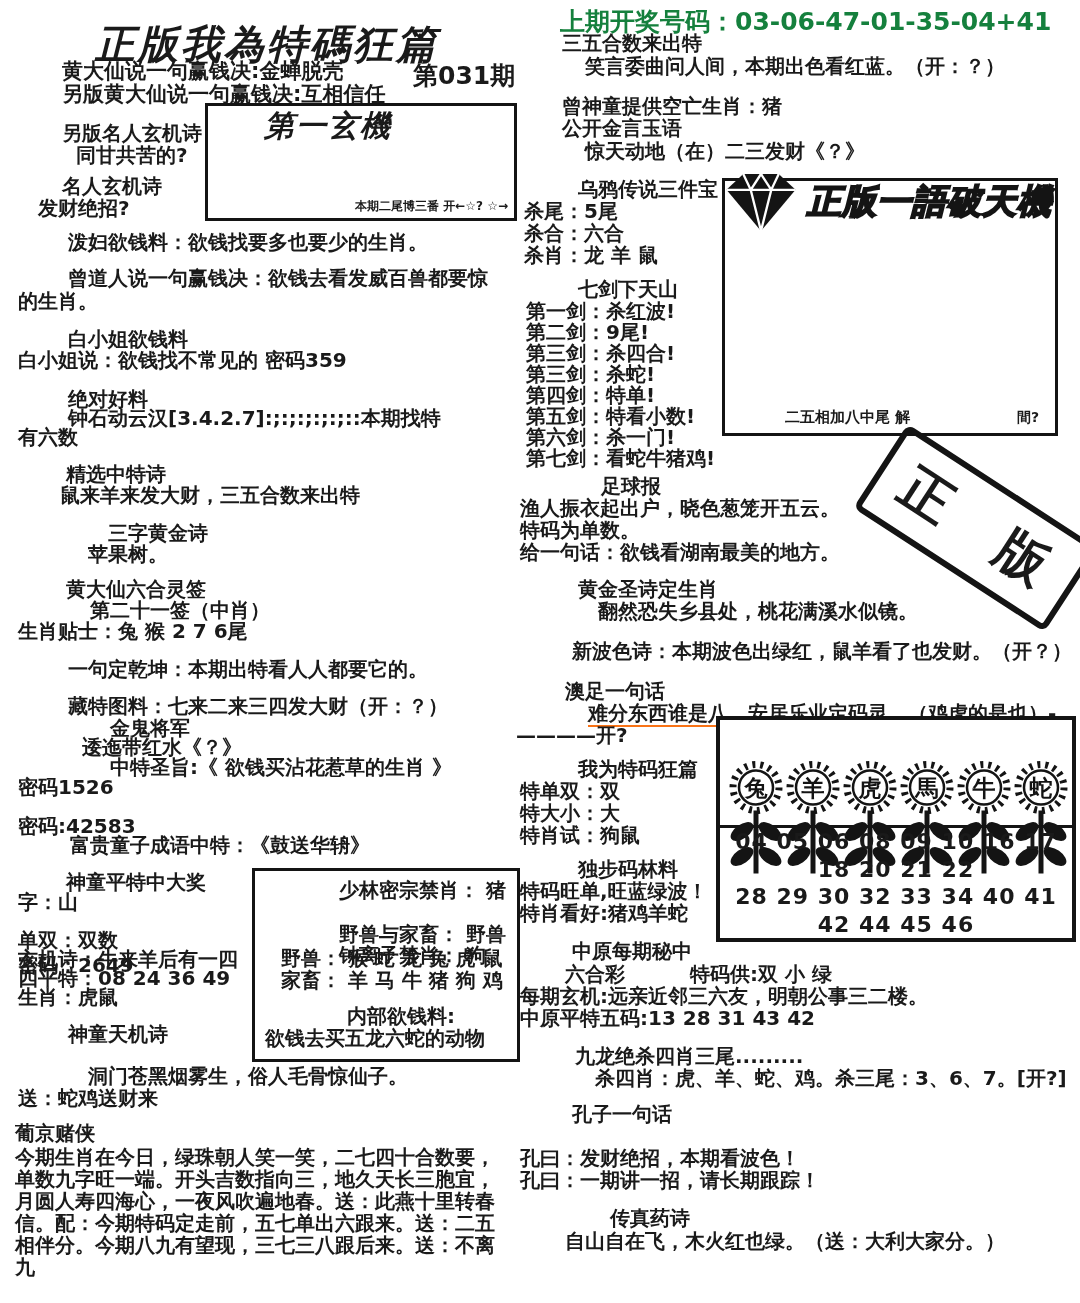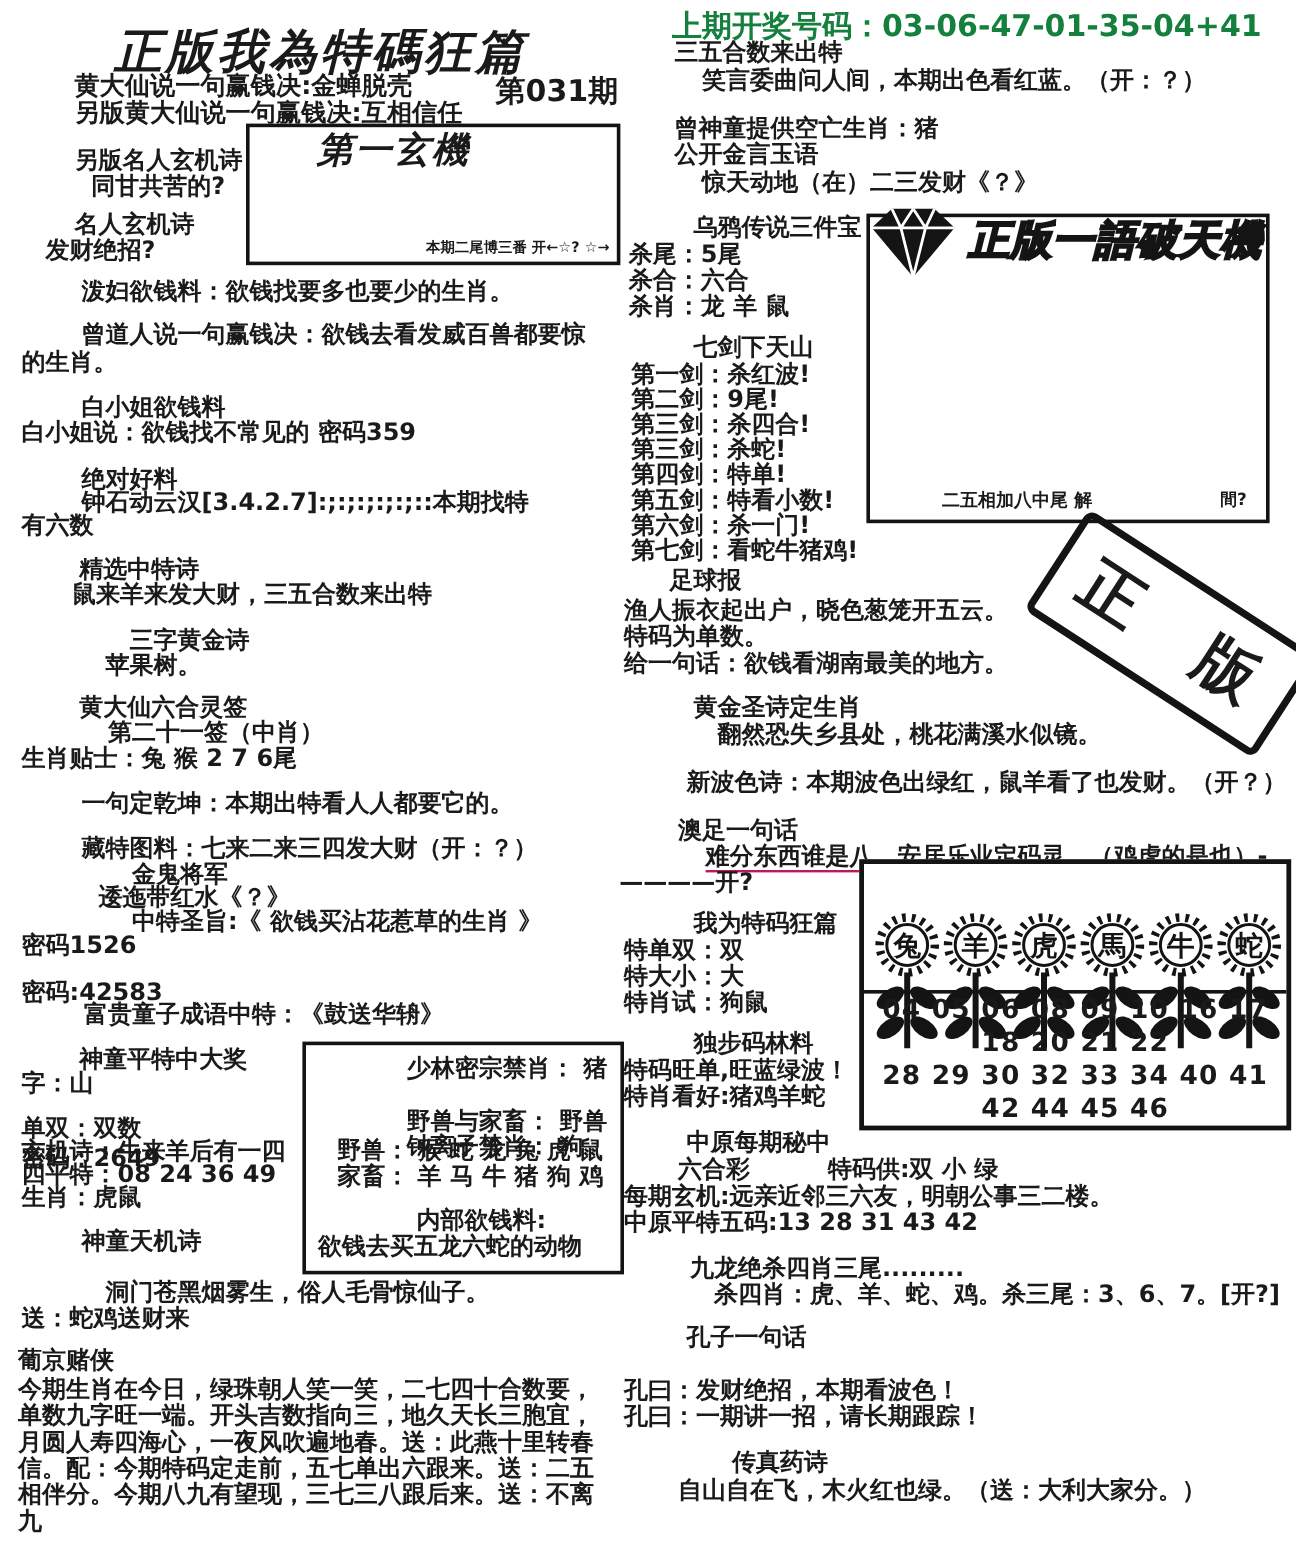--- a/index.html
+++ b/index.html
@@ -8,21 +8,21 @@
   .t{position:absolute;white-space:nowrap;font-weight:700;font-size:20px;line-height:1.1;color:#1a1a1a;}
   .red{color:#15803d;font-size:25px;font-weight:900;}
   .big-title{font-size:40px;font-weight:900;font-style:italic;letter-spacing:3px;}
   .issue{font-size:25px;font-weight:900;}
   .box{position:absolute;border:3px solid #141414;background:#fff;}
   .mystery-title{font-size:30px;font-weight:900;font-style:italic;letter-spacing:2px;}
   .outlined{color:#fff;-webkit-text-stroke:2px #141414;text-shadow:0 0 1px #141414;font-weight:900;}
   .stamp{position:absolute;left:862px;top:478px;width:198px;height:88px;border:6px solid #141414;
          border-radius:8px;transform:rotate(33deg);display:flex;align-items:center;justify-content:center;
          font-size:52px;font-weight:900;letter-spacing:22px;padding-left:18px;}
-  .underl{border-bottom:2px solid #be185d;padding-bottom:1px;}
+  .underl{border-bottom:2px solid #f97316;padding-bottom:1px;}
   .flower{position:absolute;width:54px;height:118px;}
   .flower .zchar{position:absolute;left:0;top:13px;width:54px;text-align:center;
                  font-size:23px;font-weight:900;color:#141414;}
   .numrows{position:absolute;left:0;right:0;bottom:0;border-top:3px solid #141414;
            text-align:center;font-weight:900;font-size:22px;line-height:1.25;letter-spacing:1px;}
 </style>
 </head>
 <body>
 
 <div class="page">
@@ -104,21 +104,21 @@
   <div class="t" style="left:524px;top:244px;">杀肖：龙 羊 鼠</div>
   <div class="t" style="left:578px;top:278px;">七剑下天山</div>
   <div class="t" style="left:526px;top:300px;">第一剑：杀红波!</div>
   <div class="t" style="left:526px;top:321px;">第二剑：9尾!</div>
   <div class="t" style="left:526px;top:342px;">第三剑：杀四合!</div>
   <div class="t" style="left:526px;top:363px;">第三剑：杀蛇!</div>
   <div class="t" style="left:526px;top:384px;">第四剑：特单!</div>
   <div class="t" style="left:526px;top:405px;">第五剑：特看小数!</div>
   <div class="t" style="left:526px;top:426px;">第六剑：杀一门!</div>
   <div class="t" style="left:526px;top:447px;">第七剑：看蛇牛猪鸡!</div>
-  <div class="t" style="left:558px;top:475px;font-family:Liberation Mono, monospace;">足球报</div>
+  <div class="t" style="left:601px;top:475px;">足球报</div>
   <div class="t" style="left:520px;top:497px;">渔人振衣起出户，晓色葱笼开五云。</div>
   <div class="t" style="left:520px;top:519px;">特码为单数。</div>
   <div class="t" style="left:520px;top:541px;">给一句话：欲钱看湖南最美的地方。</div>
   <div class="t" style="left:578px;top:578px;">黄金圣诗定生肖</div>
   <div class="t" style="left:598px;top:600px;">翻然恐失乡县处，桃花满溪水似镜。</div>
   <div class="t" style="left:572px;top:640px;">新波色诗：本期波色出绿红，鼠羊看了也发财。（开？）</div>
   <div class="t" style="left:565px;top:680px;">澳足一句话</div>
   <div class="t underl" style="left:588px;top:702px;">难分东西谁是八，安居乐业定码灵，（鸡虎的是也）-</div>
   <div class="t" style="left:516px;top:724px;">————开?</div>
   <div class="t" style="left:578px;top:758px;">我为特码狂篇</div>

